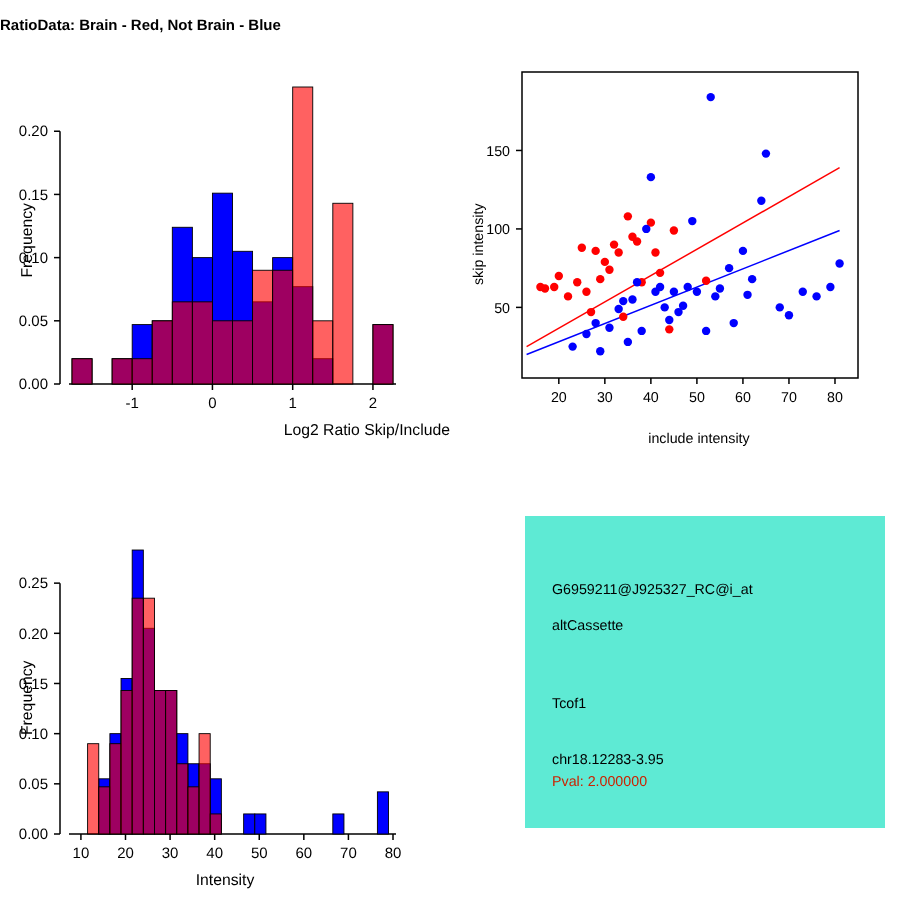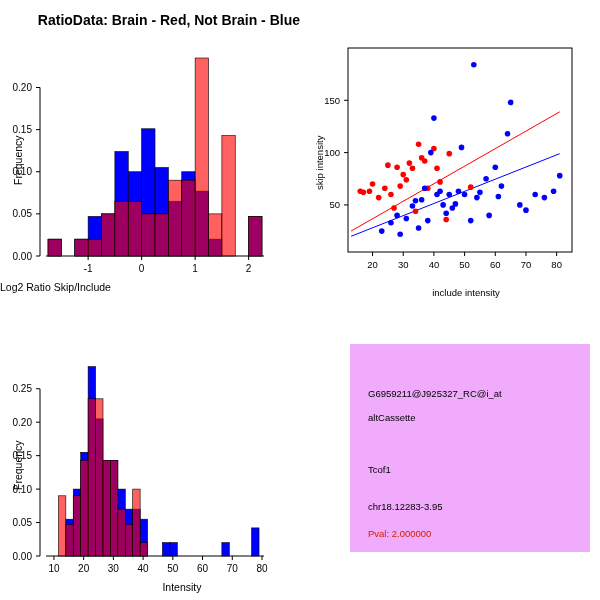--- a/index.html
+++ b/index.html
@@ -1,36 +1,36 @@
 <!DOCTYPE html>
 <html><head>
 <meta charset="utf-8">
 <style>
   html,body{margin:0;padding:0;background:#ffffff;}
   body{width:600px;height:600px;font-family:"Liberation Sans",sans-serif;color:#000;}
   #page{position:relative;width:600px;height:600px;overflow:hidden;}
   .panel{position:absolute;}
-  .ttl{font-size:14px;font-weight:bold;text-align:right;color:#000;white-space:nowrap;}
+  .ttl{font-size:10px;font-weight:bold;text-align:left;color:#000;white-space:nowrap;}
   .axlabel{font-size:10.5px;color:#000;white-space:nowrap;}
   .vert{transform:rotate(-90deg);transform-origin:left top;white-space:nowrap;}
   svg{display:block;}
-  .infobox{background:#f0abfc;}
+  .infobox{background:#5eead4;}
   .infoline{font-size:9.5px;color:#000;font-family:"Liberation Sans",sans-serif;}
   .infoline.pval{color:#cc2200;}
 </style>
 </head>
 <body>
 
 <div id="page">
 
   <div class="panel" style="left:0;top:0;width:300px;height:300px;">
     <div class="ttl" style="position:absolute;left:0;top:12px;width:300px;">RatioData: Brain - Red, Not Brain - Blue</div>
 
     <div class="axlabel vert" style="position:absolute;left:12px;top:185px;">Frequency</div>
-    <div class="axlabel" style="position:absolute;left:0;top:281px;width:300px;text-align:left;">Log2 Ratio Skip/Include</div>
+    <div class="axlabel" style="position:absolute;left:0;top:281px;width:300px;text-align:right;">Log2 Ratio Skip/Include</div>
 
     <svg id="svg1" width="300" height="300" style="position:absolute;left:0;top:0;">
         <line x1="46" y1="256" x2="264" y2="256" stroke="#000" stroke-width="1"></line>
         <line x1="40" y1="256" x2="40" y2="87.48936170212764" stroke="#000" stroke-width="1"></line>
         <line x1="88.125" y1="256" x2="88.125" y2="260" stroke="#000" stroke-width="1"></line>
         <text x="88.125" y="272" font-size="10" font-family="Liberation Sans, sans-serif" fill="#000" text-anchor="middle">-1</text>
         <line x1="141.625" y1="256" x2="141.625" y2="260" stroke="#000" stroke-width="1"></line>
         <text x="141.625" y="272" font-size="10" font-family="Liberation Sans, sans-serif" fill="#000" text-anchor="middle">0</text>
         <line x1="195.125" y1="256" x2="195.125" y2="260" stroke="#000" stroke-width="1"></line>
         <text x="195.125" y="272" font-size="10" font-family="Liberation Sans, sans-serif" fill="#000" text-anchor="middle">1</text>
@@ -170,21 +170,21 @@
         <circle cx="235.17808219178082" cy="194.46153846153845" r="2.8" fill="#0000ff"></circle>
         <circle cx="244.3835616438356" cy="197.6" r="2.8" fill="#0000ff"></circle>
         <circle cx="253.58904109589042" cy="191.32307692307694" r="2.8" fill="#0000ff"></circle>
         <circle cx="259.7260273972603" cy="175.63076923076923" r="2.8" fill="#0000ff"></circle>
       </svg>
   </div>
 
   <div class="panel" style="left:0;top:300px;width:300px;height:300px;">
 
     <div class="axlabel vert" style="position:absolute;left:12px;top:190px;">Frequency</div>
-    <div class="axlabel" style="position:absolute;left:0;top:281px;width:300px;text-align:center;margin-left:32px;">Intensity</div>
+    <div class="axlabel" style="position:absolute;left:0;top:281px;width:300px;text-align:center;">Intensity</div>
 
     <svg id="svg3" width="300" height="300" style="position:absolute;left:0;top:0;">
         <line x1="46" y1="256" x2="264" y2="256" stroke="#000" stroke-width="1"></line>
         <line x1="40" y1="256" x2="40" y2="88.75862068965517" stroke="#000" stroke-width="1"></line>
         <line x1="53.94444444444444" y1="256" x2="53.94444444444444" y2="260" stroke="#000" stroke-width="1"></line>
         <text x="53.94444444444444" y="272" font-size="10" font-family="Liberation Sans, sans-serif" fill="#000" text-anchor="middle">10</text>
         <line x1="83.66666666666666" y1="256" x2="83.66666666666666" y2="260" stroke="#000" stroke-width="1"></line>
         <text x="83.66666666666666" y="272" font-size="10" font-family="Liberation Sans, sans-serif" fill="#000" text-anchor="middle">20</text>
         <line x1="113.3888888888889" y1="256" x2="113.3888888888889" y2="260" stroke="#000" stroke-width="1"></line>
         <text x="113.3888888888889" y="272" font-size="10" font-family="Liberation Sans, sans-serif" fill="#000" text-anchor="middle">30</text>
@@ -238,16 +238,16 @@
         <rect x="132.70833333333331" y="189.10344827586206" width="7.4305555555556" height="66.89655172413794" fill="#ff0000" fill-opacity="0.62" stroke="#000" stroke-width="0.6"></rect>
         <rect x="140.1388888888889" y="242.6206896551724" width="7.430555555555543" height="13.379310344827587" fill="#ff0000" fill-opacity="0.62" stroke="#000" stroke-width="0.6"></rect>
       </svg>
   </div>
 
   <div class="panel infobox" style="left:350px;top:344px;width:240px;height:208px;">
     <div class="infoline" style="position:absolute;left:18px;top:44px;">G6959211@J925327_RC@i_at</div>
     <div class="infoline" style="position:absolute;left:18px;top:68px;">altCassette</div>
     <div class="infoline" style="position:absolute;left:18px;top:120px;">Tcof1</div>
     <div class="infoline" style="position:absolute;left:18px;top:157px;">chr18.12283-3.95</div>
-    <div class="infoline pval" style="position:absolute;left:18px;top:184px;">Pval: 2.000000</div>
+    <div class="infoline pval" style="position:absolute;left:18px;top:172px;">Pval: 2.000000</div>
   </div>
 
 </div>
 
 </body></html>

